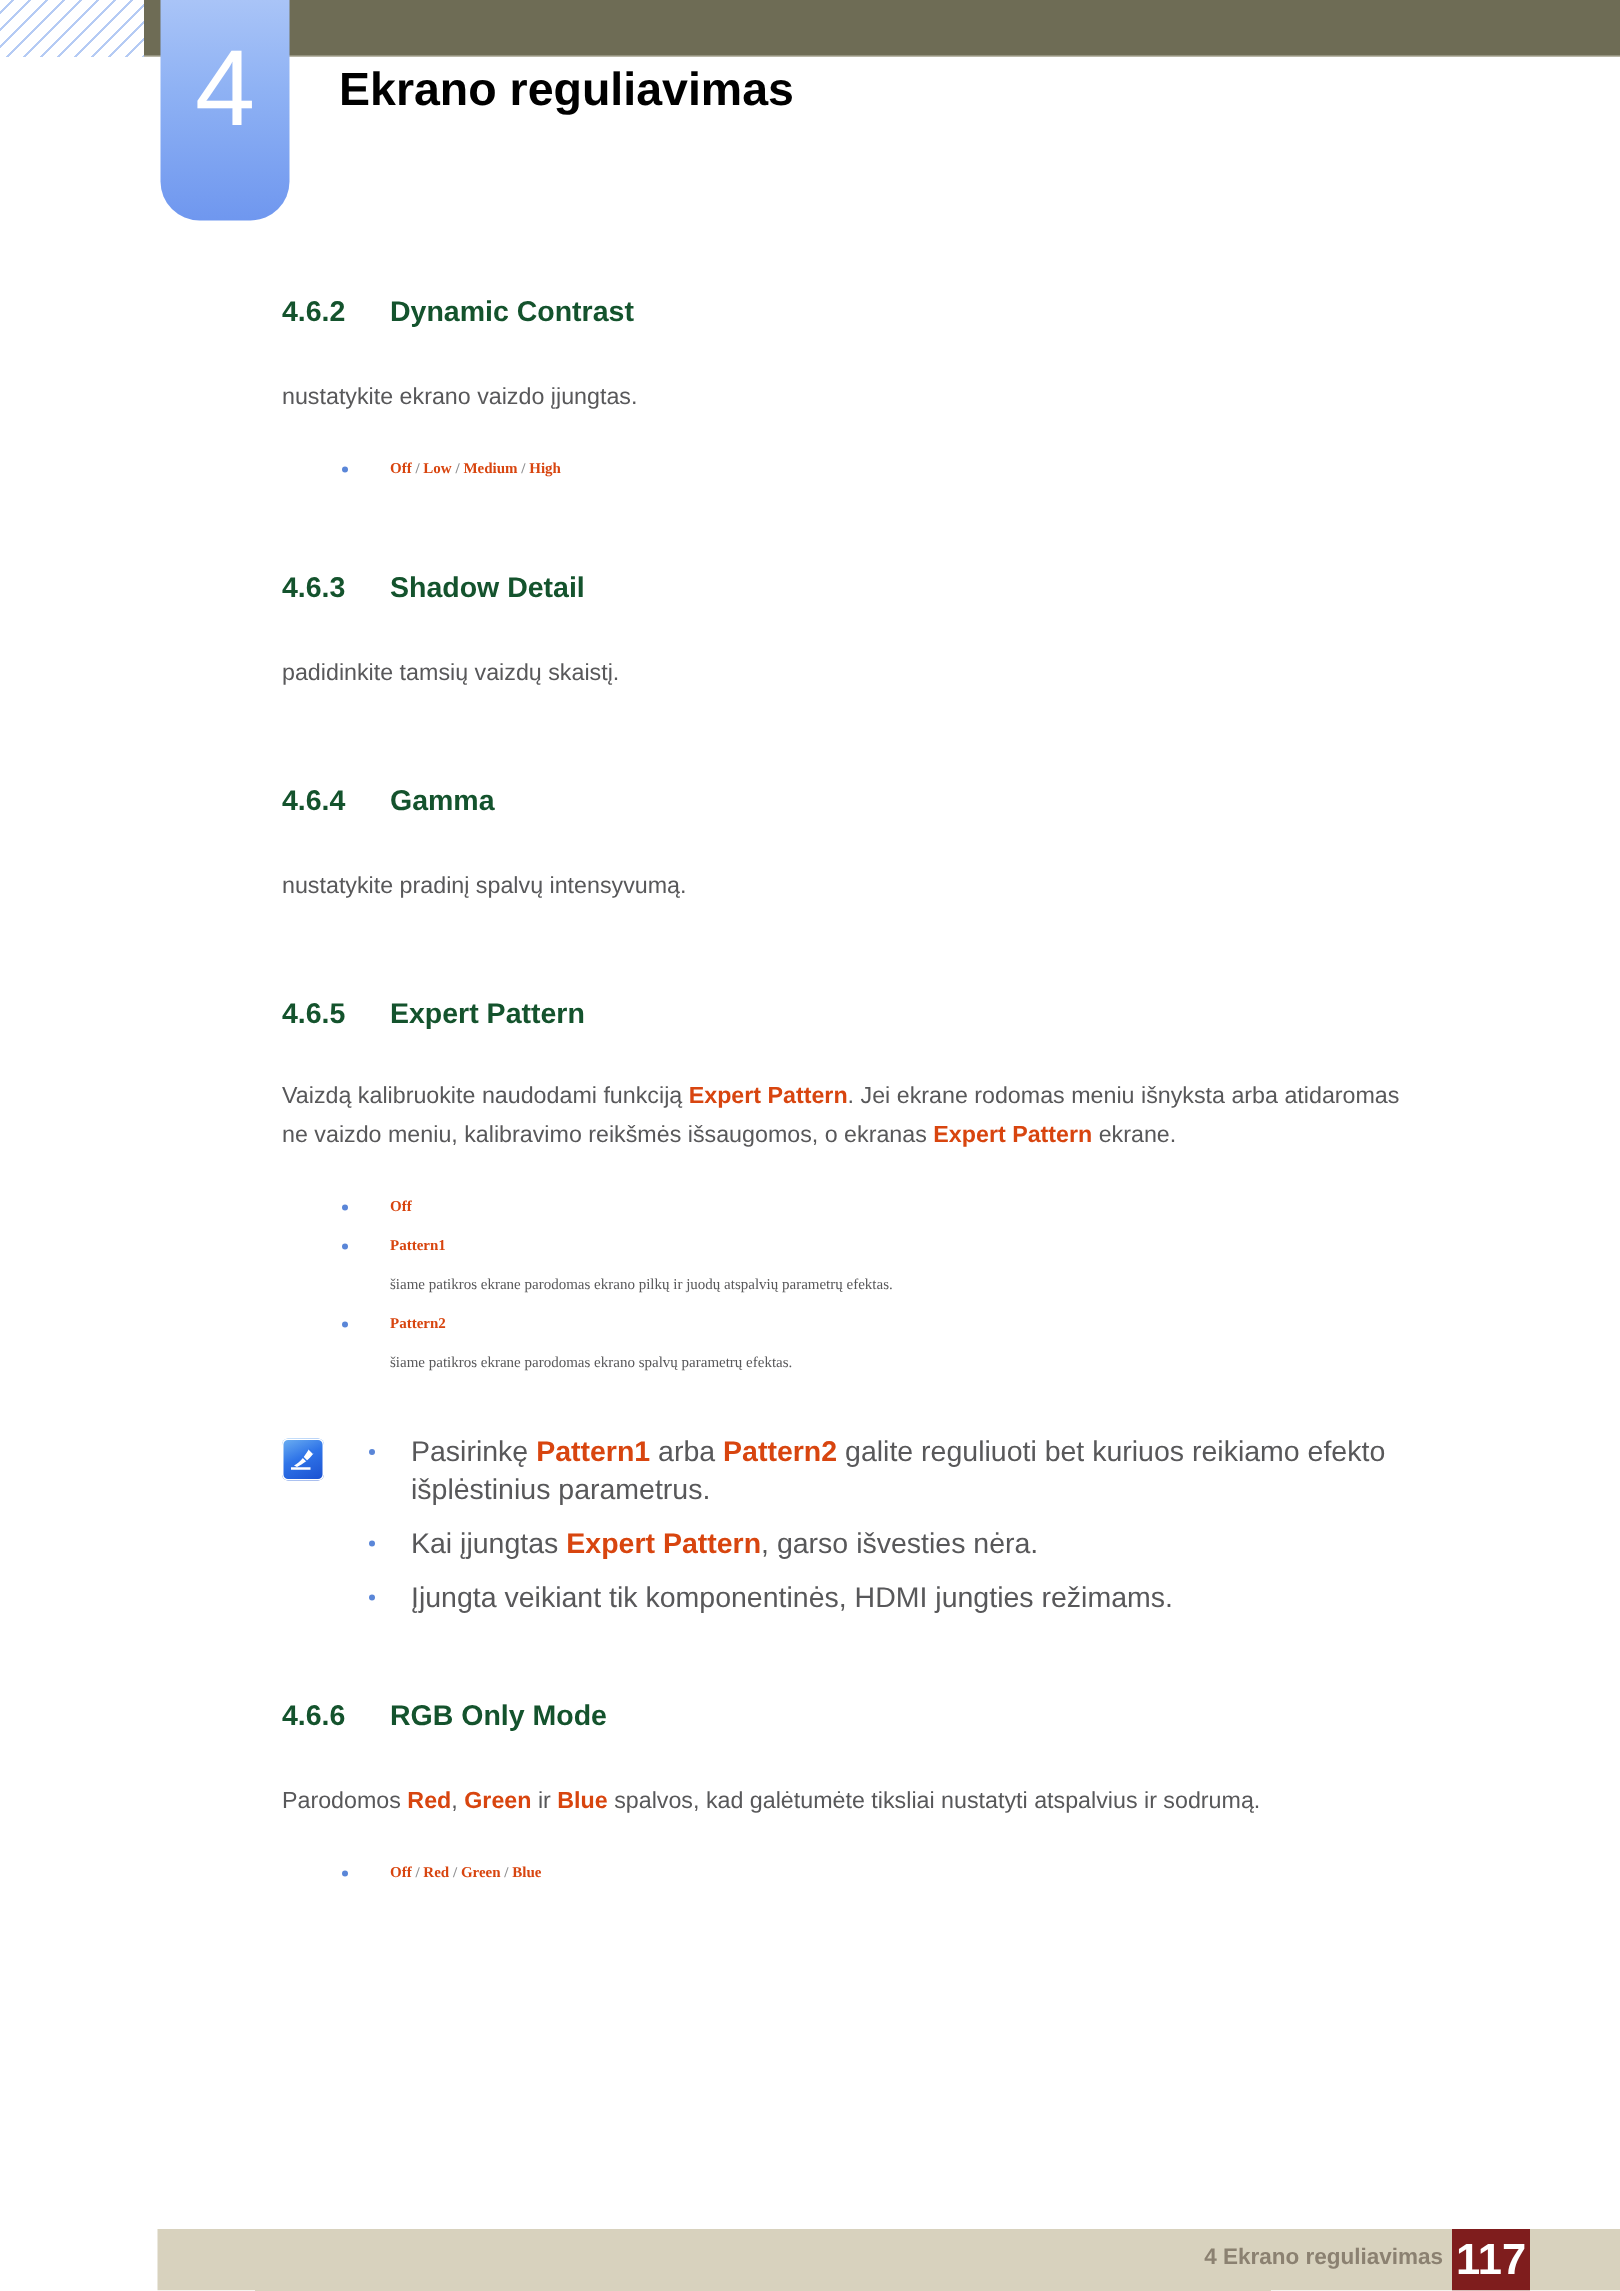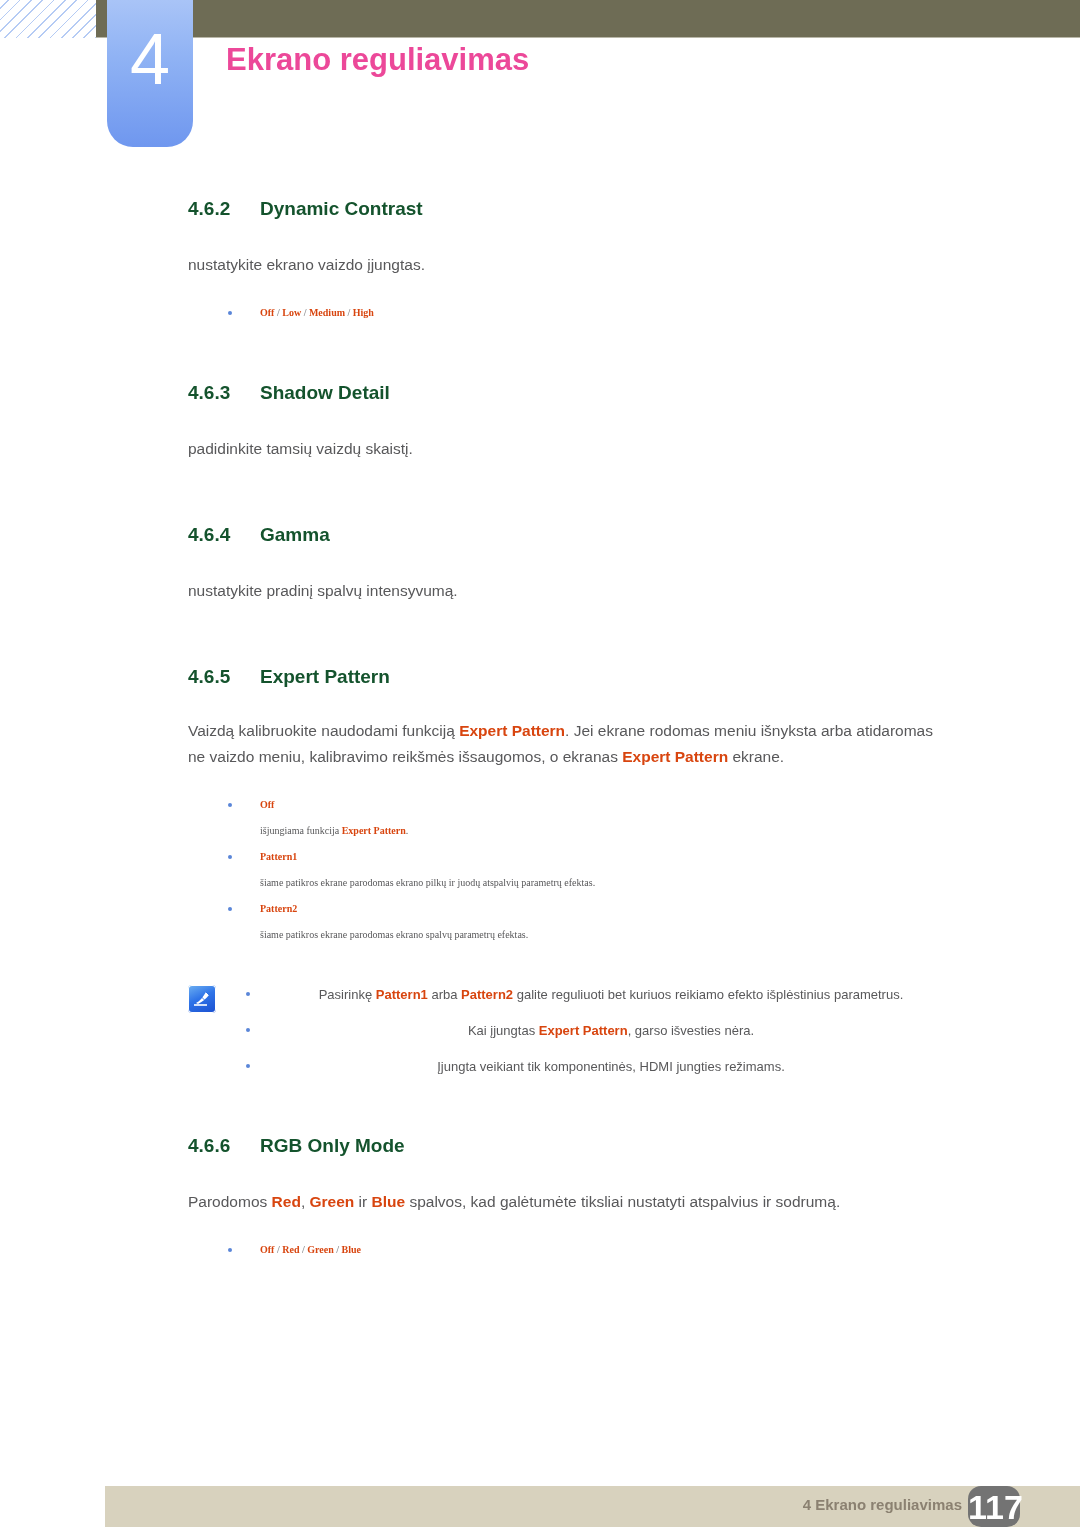--- a/index.html
+++ b/index.html
@@ -47,21 +47,21 @@
     font-weight: 400;
     line-height: 118px;
     text-align: center;
     box-sizing: border-box;
   }
   .chapter-title {
     position: absolute;
     left: 226px; top: 42px;
     font-size: 31px;
     font-weight: bold;
-    color: #ec4899;
+    color: #000000;
     letter-spacing: 0px;
     white-space: nowrap;
   }
 
   
   .content {
     position: absolute;
     left: 188px; top: 196px;
     width: 760px;
   }
@@ -140,25 +140,24 @@
   }
   .note-icon svg { display: block; }
   ul.notelist {
     list-style: none;
     margin: 0;
     padding: 0;
   }
   ul.notelist > li {
     position: relative;
     padding-left: 0px;
-    font-size: 13px;
+    font-size: 19px;
     color: #58585a;
     line-height: 25px;
     margin-bottom: 11px;
-    text-align: center;
   }
   ul.notelist > li::before {
     content: "";
     position: absolute;
     left: -28px; top: 10px;
     width: 4px; height: 4px;
     border-radius: 50%;
     background: #5a86d8;
   }
   ul.notelist > li:last-child { margin-bottom: 0; }
@@ -176,27 +175,26 @@
     font-size: 15px;
     font-weight: bold;
     color: #8b8171;
     white-space: nowrap;
     text-align: right;
   }
   .page-box {
     position: absolute;
     left: 968px; top: 1486px;
     width: 52px; height: 41px;
-    background: #737373;
+    background: #7f1d1d;
     color: #ffffff;
-    font-size: 34px;
+    font-size: 29px;
     font-weight: bold;
     text-align: center;
     line-height: 42px;
-    border-radius: 13px;
   }
 </style>
 </head>
 <body>
 
 <div class="hatch"></div>
 <div class="olive-bar"></div>
 <div class="chapter-badge">4</div>
 <div class="chapter-title">Ekrano reguliavimas</div>
 
@@ -233,21 +231,20 @@
   <h2 class="sec">
     <span class="num">4.6.5</span><span>Expert Pattern</span>
   </h2>
   <div class="sp-b"></div>
   <p class="body"><span>Vaizdą kalibruokite naudodami funkciją </span><span class="hl">Expert Pattern</span><span>. Jei ekrane rodomas meniu išnyksta arba atidaromas ne vaizdo meniu, kalibravimo reikšmės išsaugomos, o ekranas </span><span class="hl">Expert Pattern</span><span> ekrane.</span></p>
 
   <div class="sp-f"></div>
 
   <ul class="blist">
     <li class="kw">Off</li>
-    <li class="desc"><span>išjungiama funkcija </span><span class="hl">Expert Pattern</span><span>.</span></li>
     <li class="kw">Pattern1</li>
     <li class="desc">šiame patikros ekrane parodomas ekrano pilkų ir juodų atspalvių parametrų efektas.</li>
     <li class="kw">Pattern2</li>
     <li class="desc">šiame patikros ekrane parodomas ekrano spalvų parametrų efektas.</li>
   </ul>
 
   <div class="sp-e"></div>
 
   <div class="note">
     <div class="note-icon">

